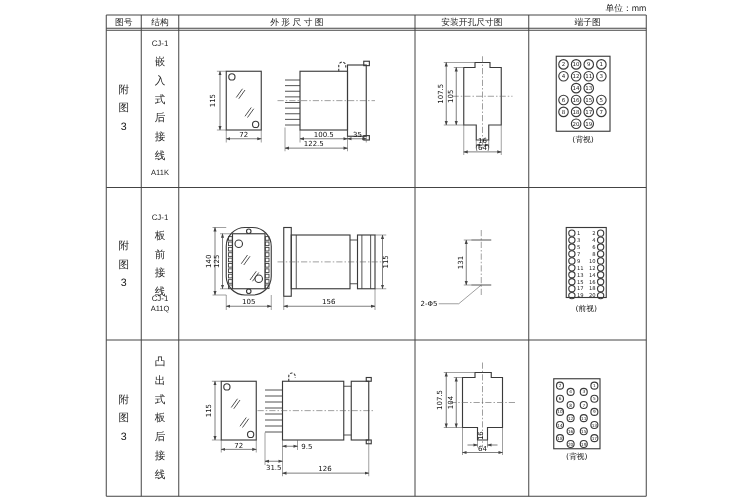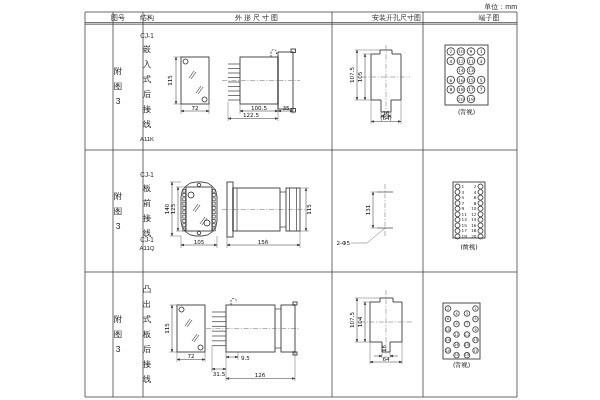--- a/index.html
+++ b/index.html
@@ -1,19 +1,19 @@
 <!DOCTYPE html>
 <html><head>
 <meta charset="utf-8">
 <style>
   html,body{margin:0;padding:0;background:#e8e8e8;}
   .page{position:relative;width:600px;height:400px;background:#ffffff;overflow:hidden;
         font-family:"Liberation Sans","DejaVu Sans",sans-serif;color:#111;}
   .art{position:absolute;left:0;top:0;}
-  .cell{position:absolute;display:flex;align-items:center;justify-content:center;text-align:center;margin-left:19px;}
+  .cell{position:absolute;display:flex;align-items:center;justify-content:center;text-align:center;}
   .hdr{font-size:7px;color:#222;}
   .unit{position:absolute;top:2px;right:83px;font-size:7px;color:#222;}
   .vcell{flex-direction:column;}
   .vchars{width:12px;font-size:8.5px;line-height:15px;word-break:break-all;text-align:center;color:#222;}
   .model{font-size:6.3px;color:#222;margin-bottom:3px;}
   .code{font-size:6px;color:#222;margin-top:4px;}
   
   .o{fill:none;stroke:#3a3a3a;stroke-width:.9;}
   .t{stroke:#3a3a3a;stroke-width:.7;fill:none;}
   .d{stroke:#444;stroke-width:.55;fill:none;}

